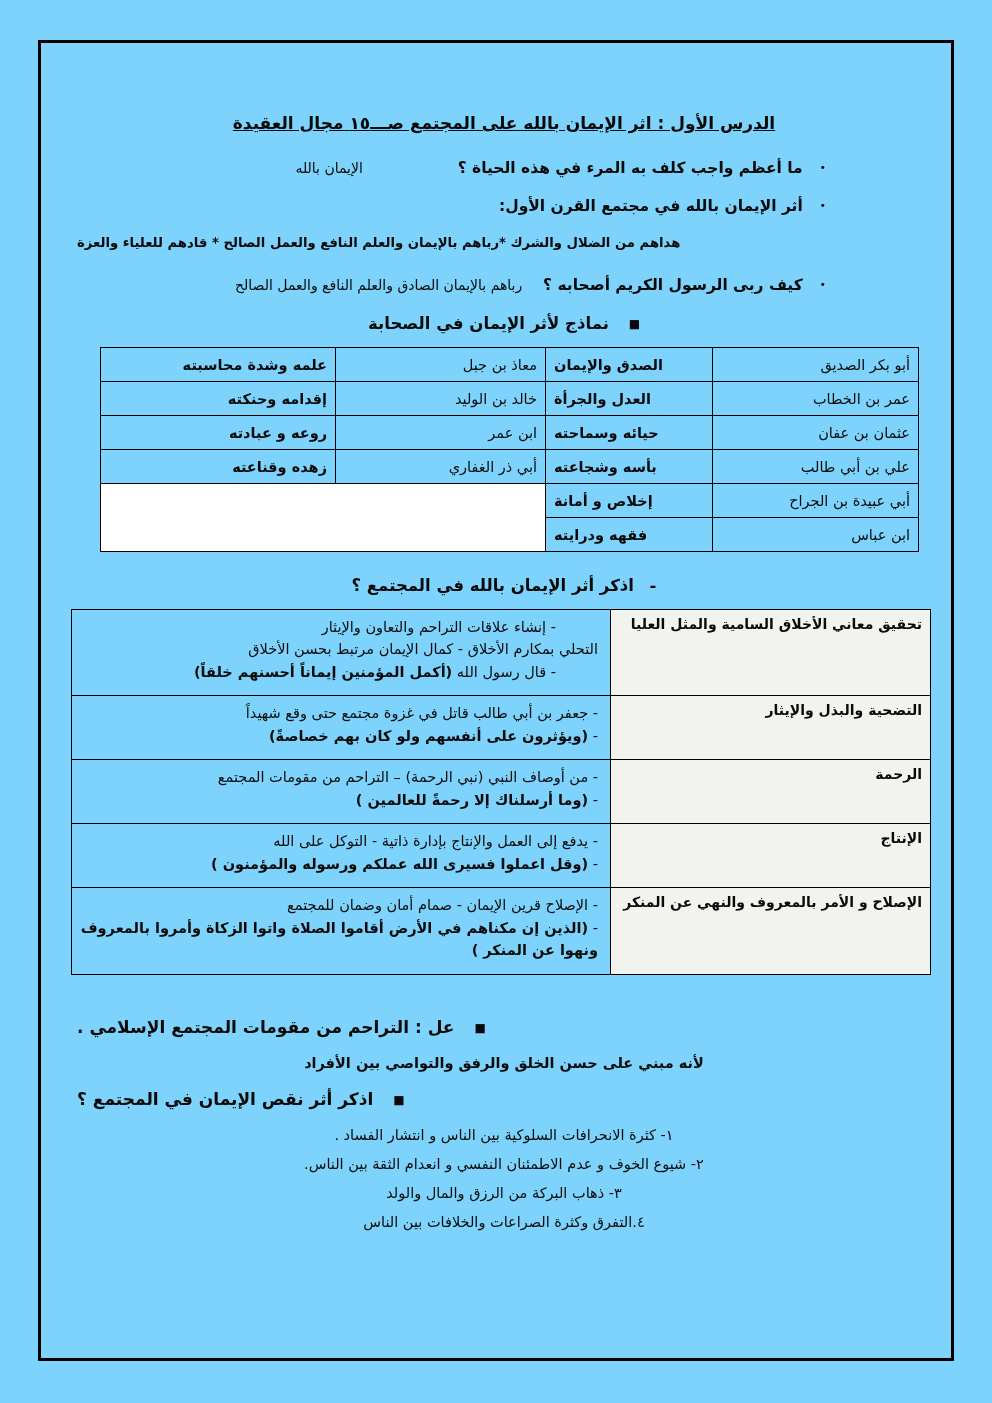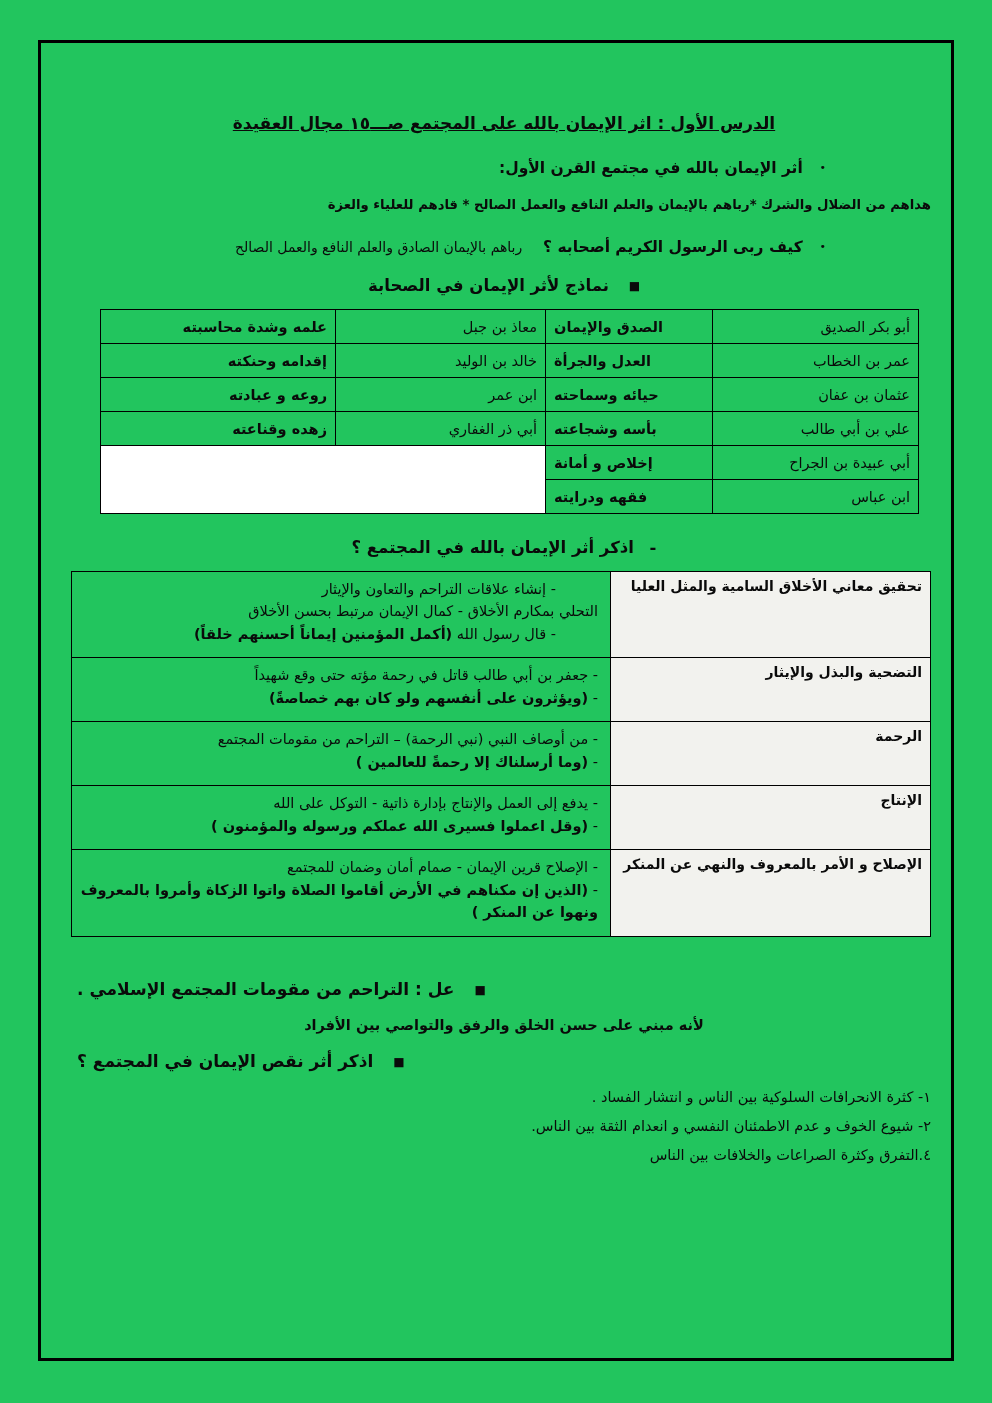--- a/index.html
+++ b/index.html
@@ -1,21 +1,21 @@
 <!DOCTYPE html>
 <html lang="ar" dir="rtl"><head>
 <meta charset="utf-8">
 <style>
   html, body { margin: 0; padding: 0; background: #ffffff; }
   .page {
     position: relative;
     width: 992px;
     height: 1403px;
     margin: 0 auto;
-    background: #22c55e;
+    background: #7dd3fc;
     direction: rtl;
     color: #0a0a0a;
     font-family: "DejaVu Sans", "Liberation Sans", sans-serif;
     overflow: hidden;
   }
   .frame {
     position: absolute;
     top: 40px; right: 38px; left: 38px; bottom: 42px;
     border: 3px solid #000;
   }
@@ -36,21 +36,21 @@
   }
   .q-bullet { display: inline-block; font-size: 11px; margin-left: 12px; vertical-align: 2px; }
   .q-text { font-weight: 700; font-size: 15.5px; }
   .q-answer { font-weight: 400; font-size: 14px; }
   .q-answer.far-gap { margin-right: 90px; }
   .q-answer.near-gap { margin-right: 16px; }
 
   .sub-answer {
     font-weight: 700;
     font-size: 13.2px;
-    text-align: right;
+    text-align: left;
     margin: 14px 0 26px 0;
   }
 
   .center-heading {
     text-align: center;
     font-weight: 700;
     font-size: 16.5px;
     margin: 2px 0 14px 0;
   }
   .square-bullet { font-size: 12px; margin-left: 14px; vertical-align: 1px; }
@@ -98,34 +98,39 @@
     margin: 0 0 18px 0;
   }
   .plain-answer {
     text-align: center;
     font-size: 14.5px;
     margin: 0 0 18px 0;
     font-weight: bold;
   }
   .deficiency-list { margin-top: 12px; }
   .deficiency-item {
-    text-align: right;
+    text-align: center;
     font-size: 14.5px;
     margin-bottom: 13px;
   }
 </style>
 </head>
 <body>
 
 <div class="page">
   <div class="frame">
     <div class="content">
 
       <div class="title">الدرس الأول :  اثر الإيمان بالله على المجتمع  صـــ١٥   مجال العقيدة</div>
 
+      <div class="qline">
+        <span class="q-bullet">•</span>
+        <span class="q-text">ما أعظم واجب كلف به المرء في هذه الحياة ؟</span>
+        <span class="q-answer far-gap">الإيمان بالله</span>
+      </div>
 
       <div class="qline">
         <span class="q-bullet">•</span>
         <span class="q-text">أثر الإيمان بالله  في مجتمع القرن الأول:</span>
       </div>
 
       <div class="sub-answer">هداهم من الضلال والشرك  *رباهم بالإيمان والعلم النافع والعمل الصالح * قادهم للعلياء والعزة</div>
 
       <div class="qline">
         <span class="q-bullet">•</span>
@@ -193,21 +198,21 @@
             <td class="cat">تحقيق معاني الأخلاق السامية والمثل العليا</td>
             <td class="details">
               <div class="dline indent"><span>-  إنشاء علاقات التراحم والتعاون والإيثار</span><span class="quote"></span></div>
               <div class="dline"><span>التحلي بمكارم الأخلاق - كمال الإيمان مرتبط بحسن الأخلاق</span><span class="quote"></span></div>
               <div class="dline indent"><span>-  قال رسول الله </span><span class="quote">(أكمل المؤمنين إيماناً أحسنهم خلقاً)</span></div>
             </td>
           </tr>
           <tr>
             <td class="cat">التضحية والبذل والإيثار</td>
             <td class="details">
-              <div class="dline"><span>-  جعفر بن أبي طالب قاتل في رحمة مؤته حتى وقع شهيداً</span><span class="quote"></span></div>
+              <div class="dline"><span>-  جعفر بن أبي طالب قاتل في غزوة مجتمع حتى وقع شهيداً</span><span class="quote"></span></div>
               <div class="dline"><span>-  </span><span class="quote">(ويؤثرون على أنفسهم ولو كان بهم خصاصةً)</span></div>
             </td>
           </tr>
           <tr>
             <td class="cat">الرحمة</td>
             <td class="details">
               <div class="dline"><span>-  من أوصاف النبي (نبي الرحمة) – التراحم من مقومات المجتمع</span><span class="quote"></span></div>
               <div class="dline"><span>-  </span><span class="quote">(وما أرسلناك إلا رحمةً للعالمين )</span></div>
             </td>
           </tr>
@@ -238,20 +243,21 @@
         <div class="plain-answer">لأنه مبني على حسن الخلق والرفق والتواصي بين الأفراد</div>
 
         <div class="big-heading">
           <span class="square-bullet">■</span>
           <span>اذكر أثر نقص الإيمان في المجتمع ؟</span>
         </div>
 
         <div class="deficiency-list">
           <div class="deficiency-item">١- كثرة الانحرافات السلوكية بين الناس و انتشار الفساد .</div>
           <div class="deficiency-item">٢- شيوع الخوف و عدم الاطمئنان النفسي و انعدام الثقة بين الناس.</div>
+          <div class="deficiency-item">٣- ذهاب البركة من الرزق والمال والولد</div>
           <div class="deficiency-item">٤.التفرق وكثرة الصراعات والخلافات بين الناس</div>
         </div>
 
       </div>
 
     </div>
   </div>
 </div>
 
 </body></html>

